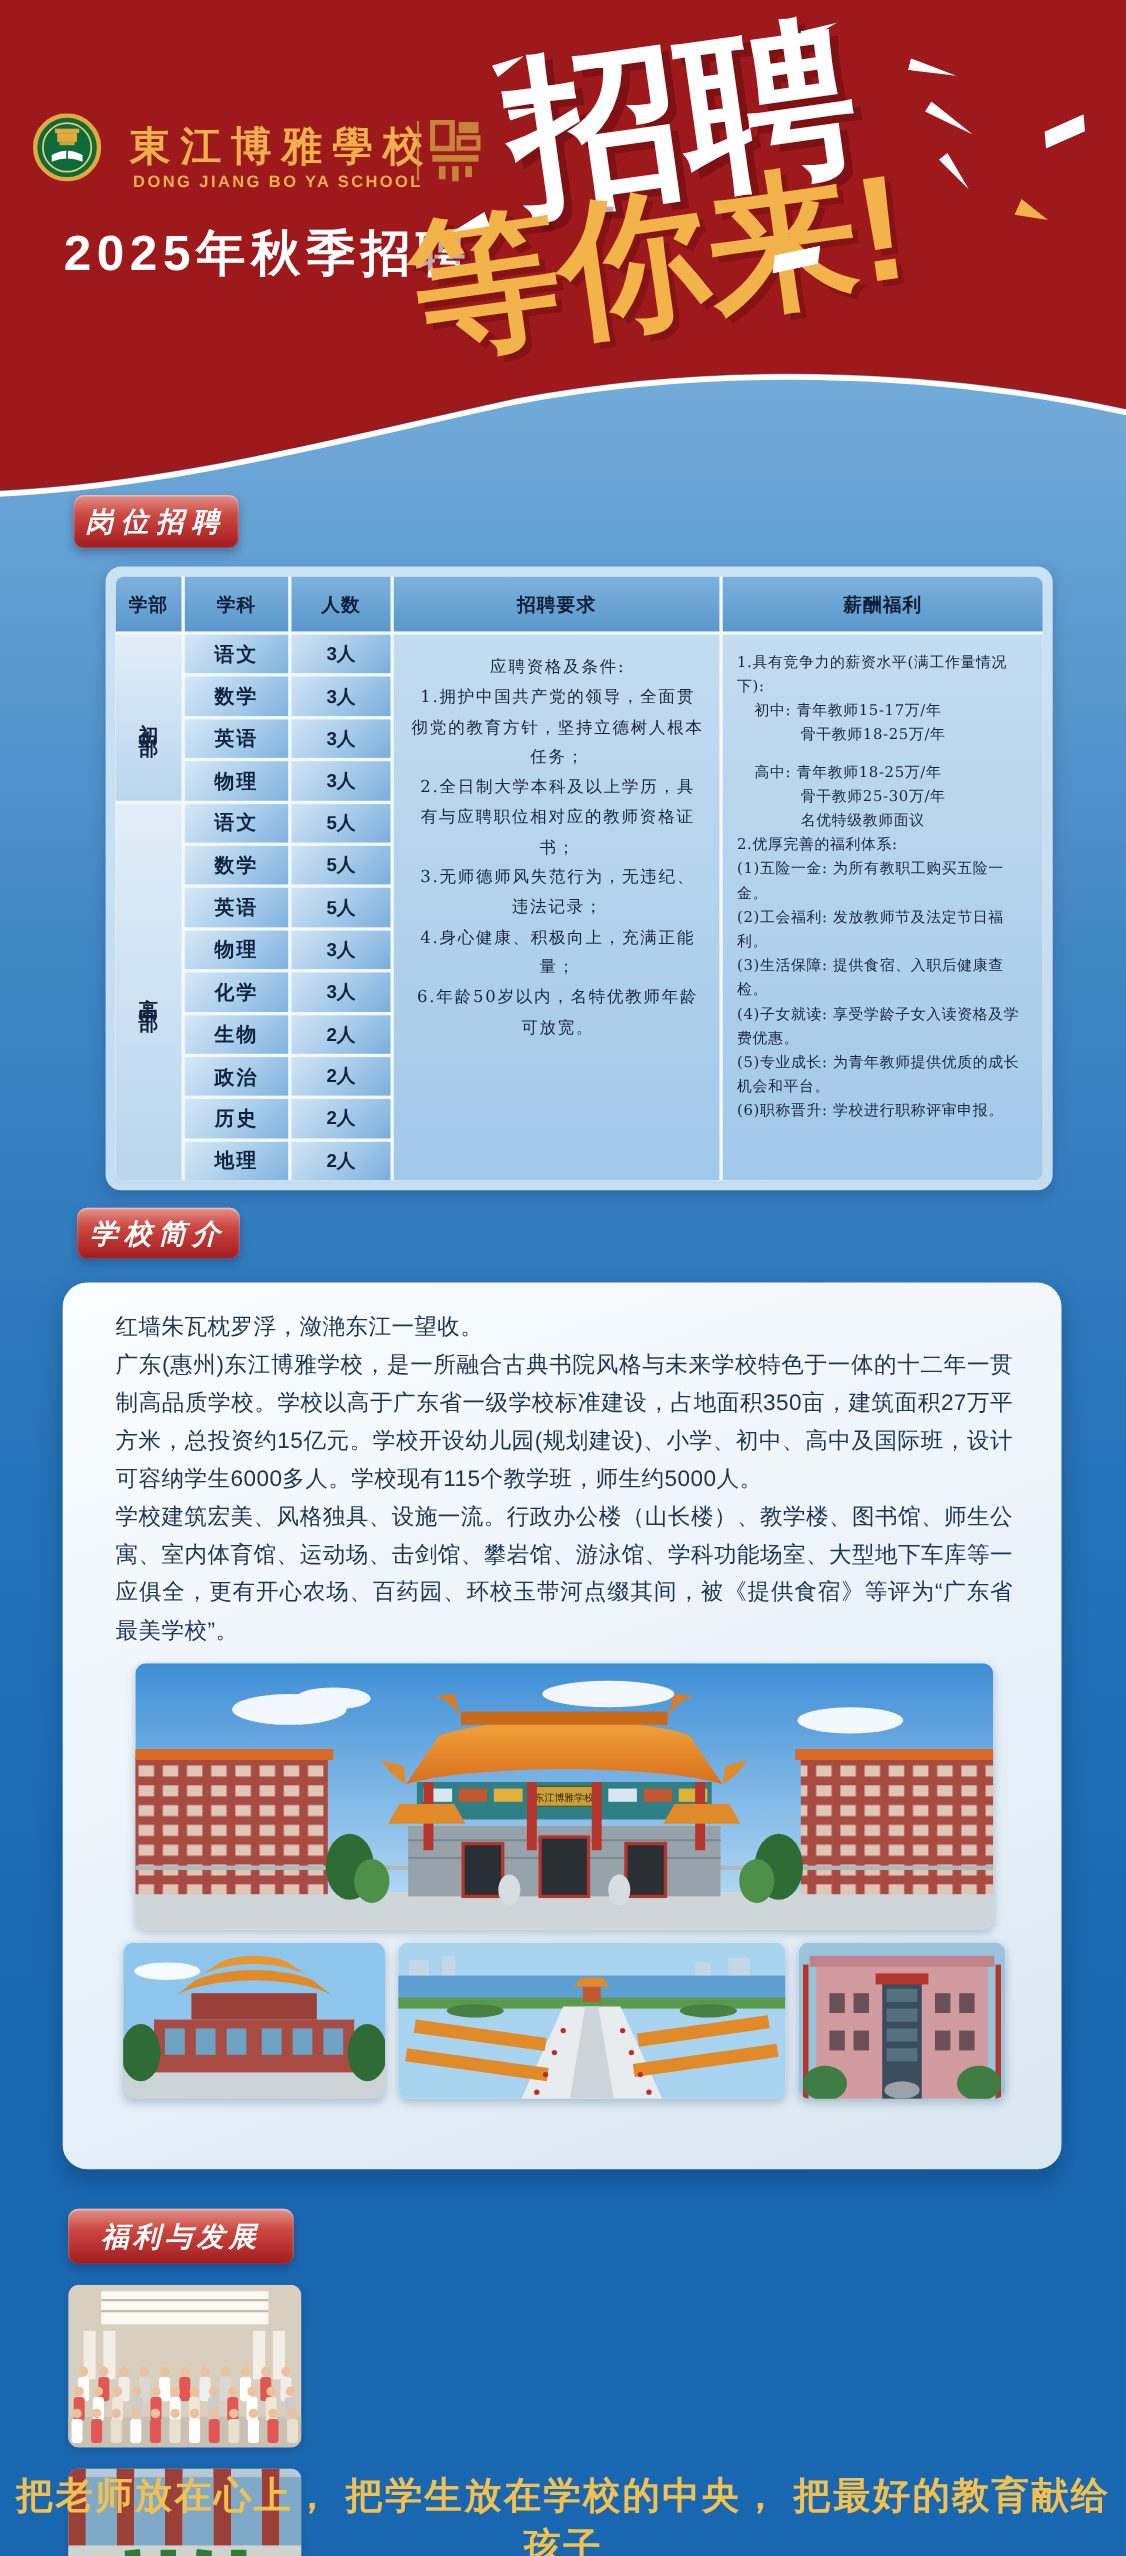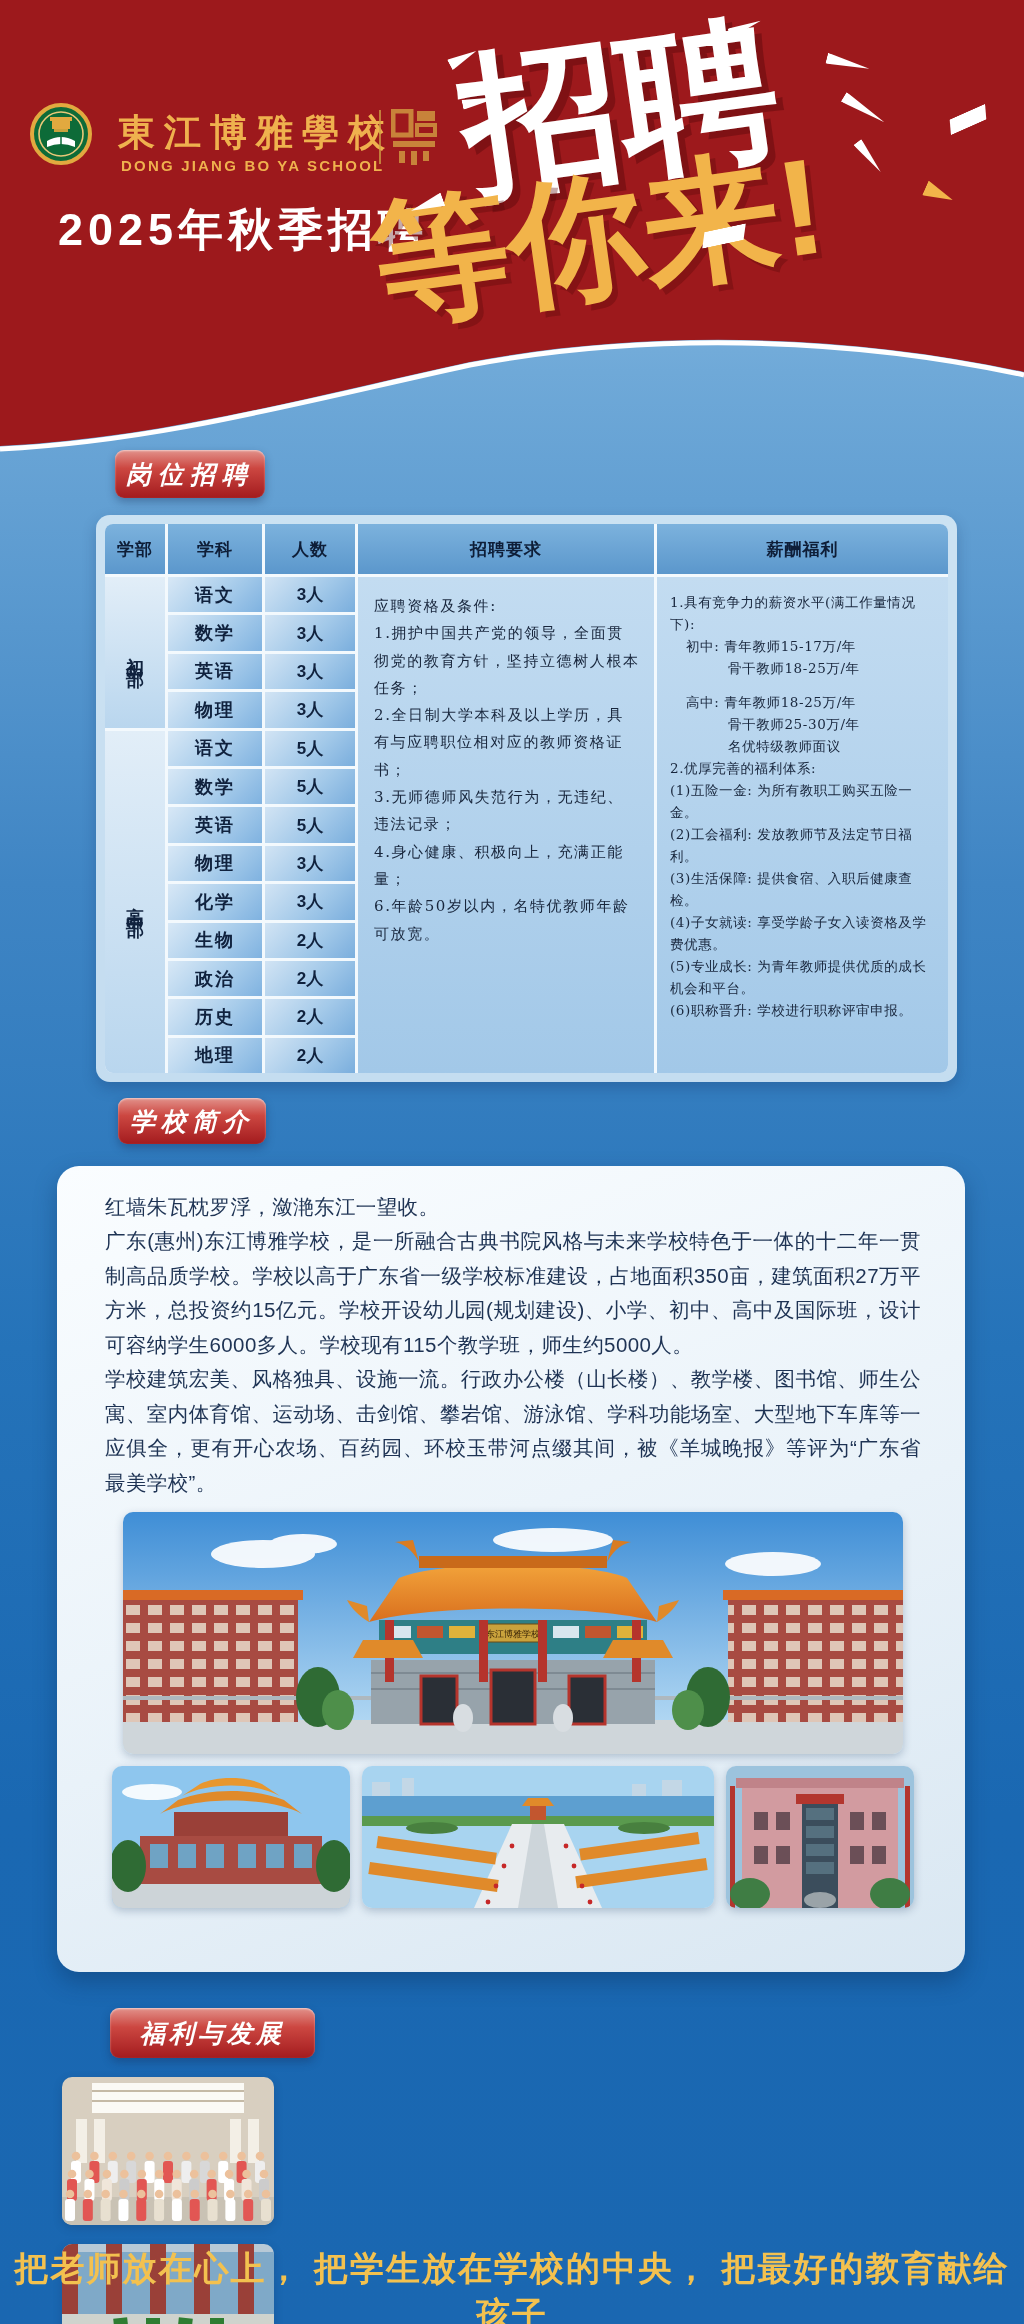--- a/index.html
+++ b/index.html
@@ -22,21 +22,21 @@
   .spark{position:absolute;z-index:5;background:#fff;}
   .tri{clip-path:polygon(0 0,100% 50%,0 100%);}
   .par{clip-path:polygon(12% 0,100% 0,88% 100%,0 100%);}
   .gold{background:#f2b44a;}
   
   .pill{
     position:absolute;z-index:6;display:flex;align-items:center;justify-content:center;
     border-radius:9px;color:#fff;
     background:linear-gradient(180deg,#e2928b 0%,#cc4741 38%,#a31b1e 100%);
     box-shadow:0 4px 8px rgba(20,40,80,.35), inset 0 1px 2px rgba(255,255,255,.55);
-    font-family:"DejaVu Serif",serif;font-style:italic;font-weight:700;margin-left:48px;
+    font-family:"DejaVu Serif",serif;font-style:italic;font-weight:700;
   }
   .pill-jobs{left:67px;top:450px;width:150px;height:48px;font-size:25px;letter-spacing:7px;}
   .pill-intro{left:70px;top:1098px;width:148px;height:46px;font-size:25px;letter-spacing:6px;}
   .pill-welfare{left:62px;top:2008px;width:205px;height:50px;font-size:25px;letter-spacing:4px;}
   
   .table-wrap{
     position:absolute;left:80px;top:515px;z-index:3;
     background:rgba(222,237,248,.85);border-radius:14px;padding:9px;
     box-shadow:0 6px 14px rgba(15,45,90,.25);
     margin-left:16px;
@@ -155,21 +155,21 @@
         <div class="cell subj" style="grid-area: 10 / 2;">化学</div>
         <div class="cell cnt" style="grid-area: 10 / 3;">3人</div>
         <div class="cell subj" style="grid-area: 11 / 2;">生物</div>
         <div class="cell cnt" style="grid-area: 11 / 3;">2人</div>
         <div class="cell subj" style="grid-area: 12 / 2;">政治</div>
         <div class="cell cnt" style="grid-area: 12 / 3;">2人</div>
         <div class="cell subj" style="grid-area: 13 / 2;">历史</div>
         <div class="cell cnt" style="grid-area: 13 / 3;">2人</div>
         <div class="cell subj" style="grid-area: 14 / 2;">地理</div>
         <div class="cell cnt" style="grid-area: 14 / 3;">2人</div>
-        <div class="cell bigcell" style="grid-area: 2 / 4 / 15 / 5;">
+        <div class="cell bigcell" style="grid-area: 2 / 4 / 15 / 5; text-align: center;">
           <div class="req-box">
             <div>应聘资格及条件:</div>
             <div>1.拥护中国共产党的领导，全面贯彻党的教育方针，坚持立德树人根本任务；</div>
             <div>2.全日制大学本科及以上学历，具有与应聘职位相对应的教师资格证书；</div>
             <div>3.无师德师风失范行为，无违纪、违法记录；</div>
             <div>4.身心健康、积极向上，充满正能量；</div>
             <div>6.年龄50岁以内，名特优教师年龄可放宽。</div>
           </div>
         </div>
         <div class="cell bigcell" style="grid-area: 2 / 5 / 15 / 6;">
@@ -192,21 +192,21 @@
         </div>
       </div>
   </div>
 
   <div class="pill pill-intro">学校简介</div>
 
   <div class="panel">
     <div id="introParas">
         <p>红墙朱瓦枕罗浮，潋滟东江一望收。</p>
         <p>广东(惠州)东江博雅学校，是一所融合古典书院风格与未来学校特色于一体的十二年一贯制高品质学校。学校以高于广东省一级学校标准建设，占地面积350亩，建筑面积27万平方米，总投资约15亿元。学校开设幼儿园(规划建设)、小学、初中、高中及国际班，设计可容纳学生6000多人。学校现有115个教学班，师生约5000人。</p>
-        <p>学校建筑宏美、风格独具、设施一流。行政办公楼（山长楼）、教学楼、图书馆、师生公寓、室内体育馆、运动场、击剑馆、攀岩馆、游泳馆、学科功能场室、大型地下车库等一应俱全，更有开心农场、百药园、环校玉带河点缀其间，被《羊城晚报》等评为“广东省最美学校”。</p>
+        <p>学校建筑宏美、风格独具、设施一流。行政办公楼（山长楼）、教学楼、图书馆、师生公寓、室内体育馆、运动场、击剑馆、攀岩馆、游泳馆、学科功能场室、大型地下车库等一应俱全，更有开心农场、百药园、环校玉带河点缀其间，被《提供食宿》等评为“广东省最美学校”。</p>
       </div>
 
     <svg class="photo photo-main" width="780" height="242" viewBox="0 0 780 242">
       <defs>
         <linearGradient id="skyG" x1="0" y1="0" x2="0" y2="1">
           <stop offset="0" stop-color="#3f8ed6"></stop>
             <stop offset="1" stop-color="#c2e2f7"></stop>
         </linearGradient>
         <linearGradient id="roofG" x1="0" y1="0" x2="0" y2="1">
           <stop offset="0" stop-color="#f2a33a"></stop>

